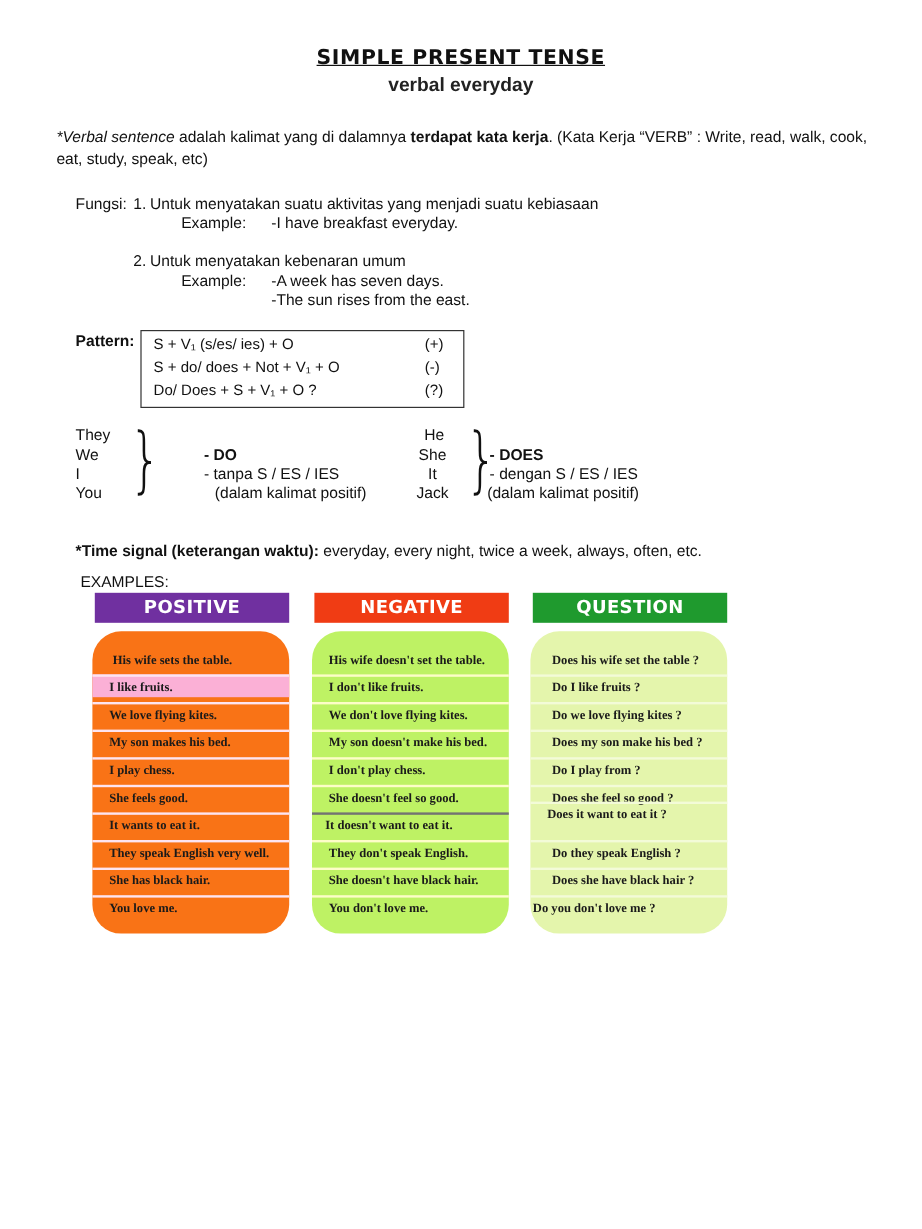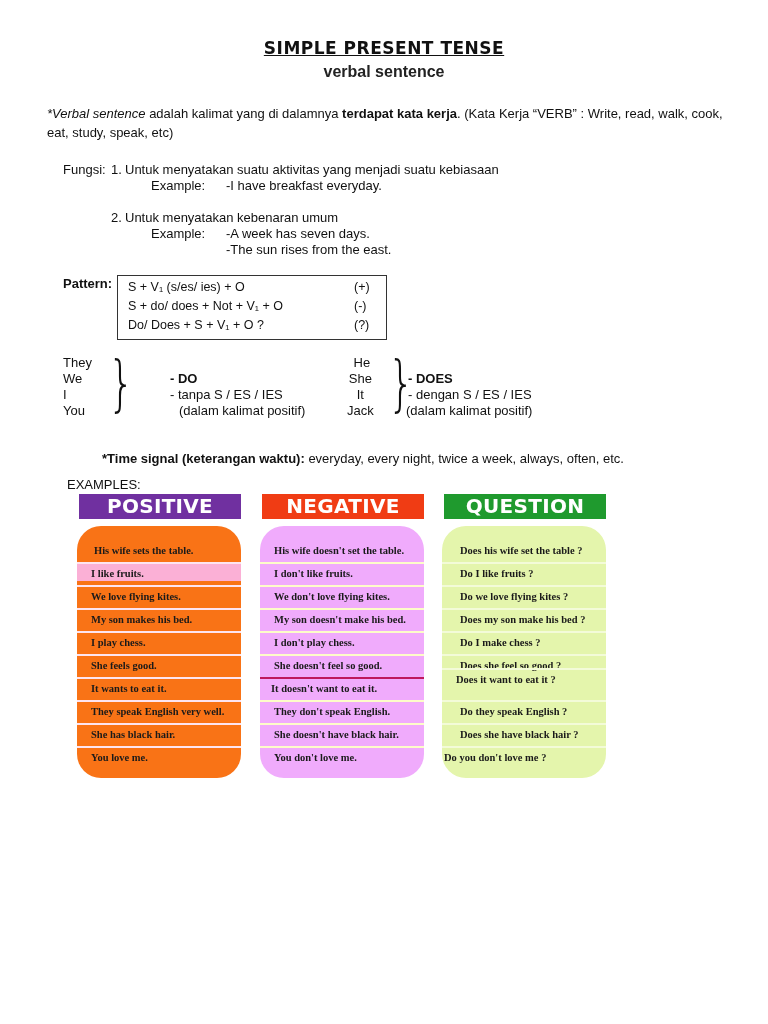--- a/index.html
+++ b/index.html
@@ -9,32 +9,32 @@
   .title span { text-decoration:underline; text-transform:uppercase; }
   .subtitle { left:0; width:768px; top:63px; text-align:center; font-size:16px; font-weight:bold; color:#222; }
   .intro { left:47px; top:104px; width:690px; font-size:13px; line-height:19px; }
   .fungsi { left:63px; top:162px; font-size:13px; line-height:16px; }
   .pattern-label { left:63px; top:276px; font-size:13px; font-weight:bold; }
   .pattern-box { left:117px; top:275px; width:268px; height:63px; border:1.3px solid #333; font-size:12.5px; }
   .prow { position:absolute; left:10px; height:18px; white-space:nowrap; }
   .psign { position:absolute; left:236px; }
   .pron { font-size:13px; line-height:16px; }
   .brace { font-family:"DejaVu Sans", sans-serif; font-size:60px; line-height:60px; font-weight:200; transform:scaleX(0.7); }
-  .timesig { left:63px; top:451px; font-size:13px;margin-left:39px; }
+  .timesig { left:63px; top:451px; font-size:13px; }
   .examples { left:67px; top:477px; font-size:13px; }
   .col { position:absolute; top:494px; width:162px; }
-  .hdr { height:25px; color:#fff; font-family:"DejaVu Sans", sans-serif; font-weight:bold; font-size:20px; text-align:center; line-height:25px; letter-spacing:0.3px; }
+  .hdr { height:25px; color:#fff; font-family:"DejaVu Sans", sans-serif; font-weight:bold; font-size:15px; text-align:center; line-height:25px; letter-spacing:0.3px; }
   .card { position:absolute; top:32px; left:-2px; width:164px; height:252px; border-radius:24px; }
   .row { position:absolute; left:0; width:164px; height:19px; font-family:"Liberation Serif", serif; font-weight:bold; font-size:10.5px; line-height:19px; padding-left:14px; box-sizing:border-box; white-space:nowrap; color:#1a1a1a; }
 </style>
 </head>
 <body>
 
 <div class="abs title"><span>Simple Present Tense</span></div>
-<div class="abs subtitle">verbal sentence</div>
+<div class="abs subtitle">verbal everyday</div>
 
 <div class="abs intro">
   <i>*Verbal sentence</i><span> adalah kalimat yang di dalamnya </span><b>terdapat kata kerja</b><span>. (Kata Kerja “VERB” : Write, read, walk, cook, eat, study, speak, etc)</span>
 </div>
 
 <div class="abs fungsi" style="width:500px;height:100px;">
   <div class="abs" style="left:0;top:0;font-weight:normal;">Fungsi:</div>
   <div class="abs" style="left:48px;top:0;">1.</div>
   <div class="abs" style="left:62px;top:0;white-space:nowrap;">Untuk menyatakan suatu aktivitas yang menjadi suatu kebiasaan</div>
   <div class="abs" style="left:88px;top:16px;">Example:</div>
@@ -104,41 +104,41 @@
     <div class="row" style="top:128px;border-top:2px solid #fde4f1;">She feels good.</div>
     <div class="row" style="top:151px;border-top:2px solid #fde4f1;">It wants to eat it.</div>
     <div class="row" style="top:174px;border-top:2px solid #fde4f1;">They speak English very well.</div>
     <div class="row" style="top:197px;border-top:2px solid #fde4f1;">She has black hair.</div>
     <div class="row" style="top:220px;border-top:2px solid #fde4f1;">You love me.</div>
   </div>
 </div>
 
 <div class="col" style="left:262px;">
   <div class="hdr" style="background:#f03c14;">NEGATIVE</div>
-  <div class="card" style="background:#f0abfc;">
+  <div class="card" style="background:#bef264;">
     <div class="row" style="top:15px;">His wife doesn't set the table.</div>
     <div class="row" style="top:36px;border-top:2px solid #fdfdc8;">I don't like fruits.</div>
     <div class="row" style="top:59px;border-top:2px solid #fdfdc8;">We don't love flying kites.</div>
     <div class="row" style="top:82px;border-top:2px solid #fdfdc8;">My son doesn't make his bed.</div>
     <div class="row" style="top:105px;border-top:2px solid #fdfdc8;">I don't play chess.</div>
     <div class="row" style="top:128px;border-top:2px solid #fdfdc8;">She doesn't feel so good.</div>
-    <div class="row" style="top:151px;border-top:2px solid #be185d;padding-left:11px;">It doesn't want to eat it.</div>
+    <div class="row" style="top:151px;border-top:2px solid #737373;padding-left:11px;">It doesn't want to eat it.</div>
     <div class="row" style="top:174px;border-top:2px solid #fdfdc8;">They don't speak English.</div>
     <div class="row" style="top:197px;border-top:2px solid #fdfdc8;">She doesn't have black hair.</div>
     <div class="row" style="top:220px;border-top:2px solid #fdfdc8;">You don't love me.</div>
   </div>
 </div>
 
 <div class="col" style="left:444px;">
   <div class="hdr" style="background:#1f9a2e;">QUESTION</div>
   <div class="card" style="background:#e4f5ac;">
     <div class="row" style="top:15px;padding-left:18px;">Does his wife set the table ?</div>
     <div class="row" style="top:36px;padding-left:18px;border-top:2px solid #f3fbd8;">Do I like fruits ?</div>
     <div class="row" style="top:59px;padding-left:18px;border-top:2px solid #f3fbd8;">Do  we love flying kites ?</div>
     <div class="row" style="top:82px;padding-left:18px;border-top:2px solid #f3fbd8;">Does my son make his bed ?</div>
-    <div class="row" style="top:105px;padding-left:18px;border-top:2px solid #f3fbd8;">Do I make chess ?</div>
+    <div class="row" style="top:105px;padding-left:18px;border-top:2px solid #f3fbd8;">Do I play from ?</div>
     <div class="row" style="top:128px;padding-left:18px;border-top:2px solid #f3fbd8;">Does she feel so good ?</div>
     <div class="row" style="top:142px;padding-left:14px;border-top:2px solid #f3fbd8;">Does it want to eat it ?</div>
     <div class="row" style="top:174px;padding-left:18px;border-top:2px solid #f3fbd8;">Do they speak English ?</div>
     <div class="row" style="top:197px;padding-left:18px;border-top:2px solid #f3fbd8;">Does she have black hair ?</div>
     <div class="row" style="top:220px;padding-left:2px;border-top:2px solid #f3fbd8;">Do you don't love me ?</div>
   </div>
 </div>
 
 </body></html>

